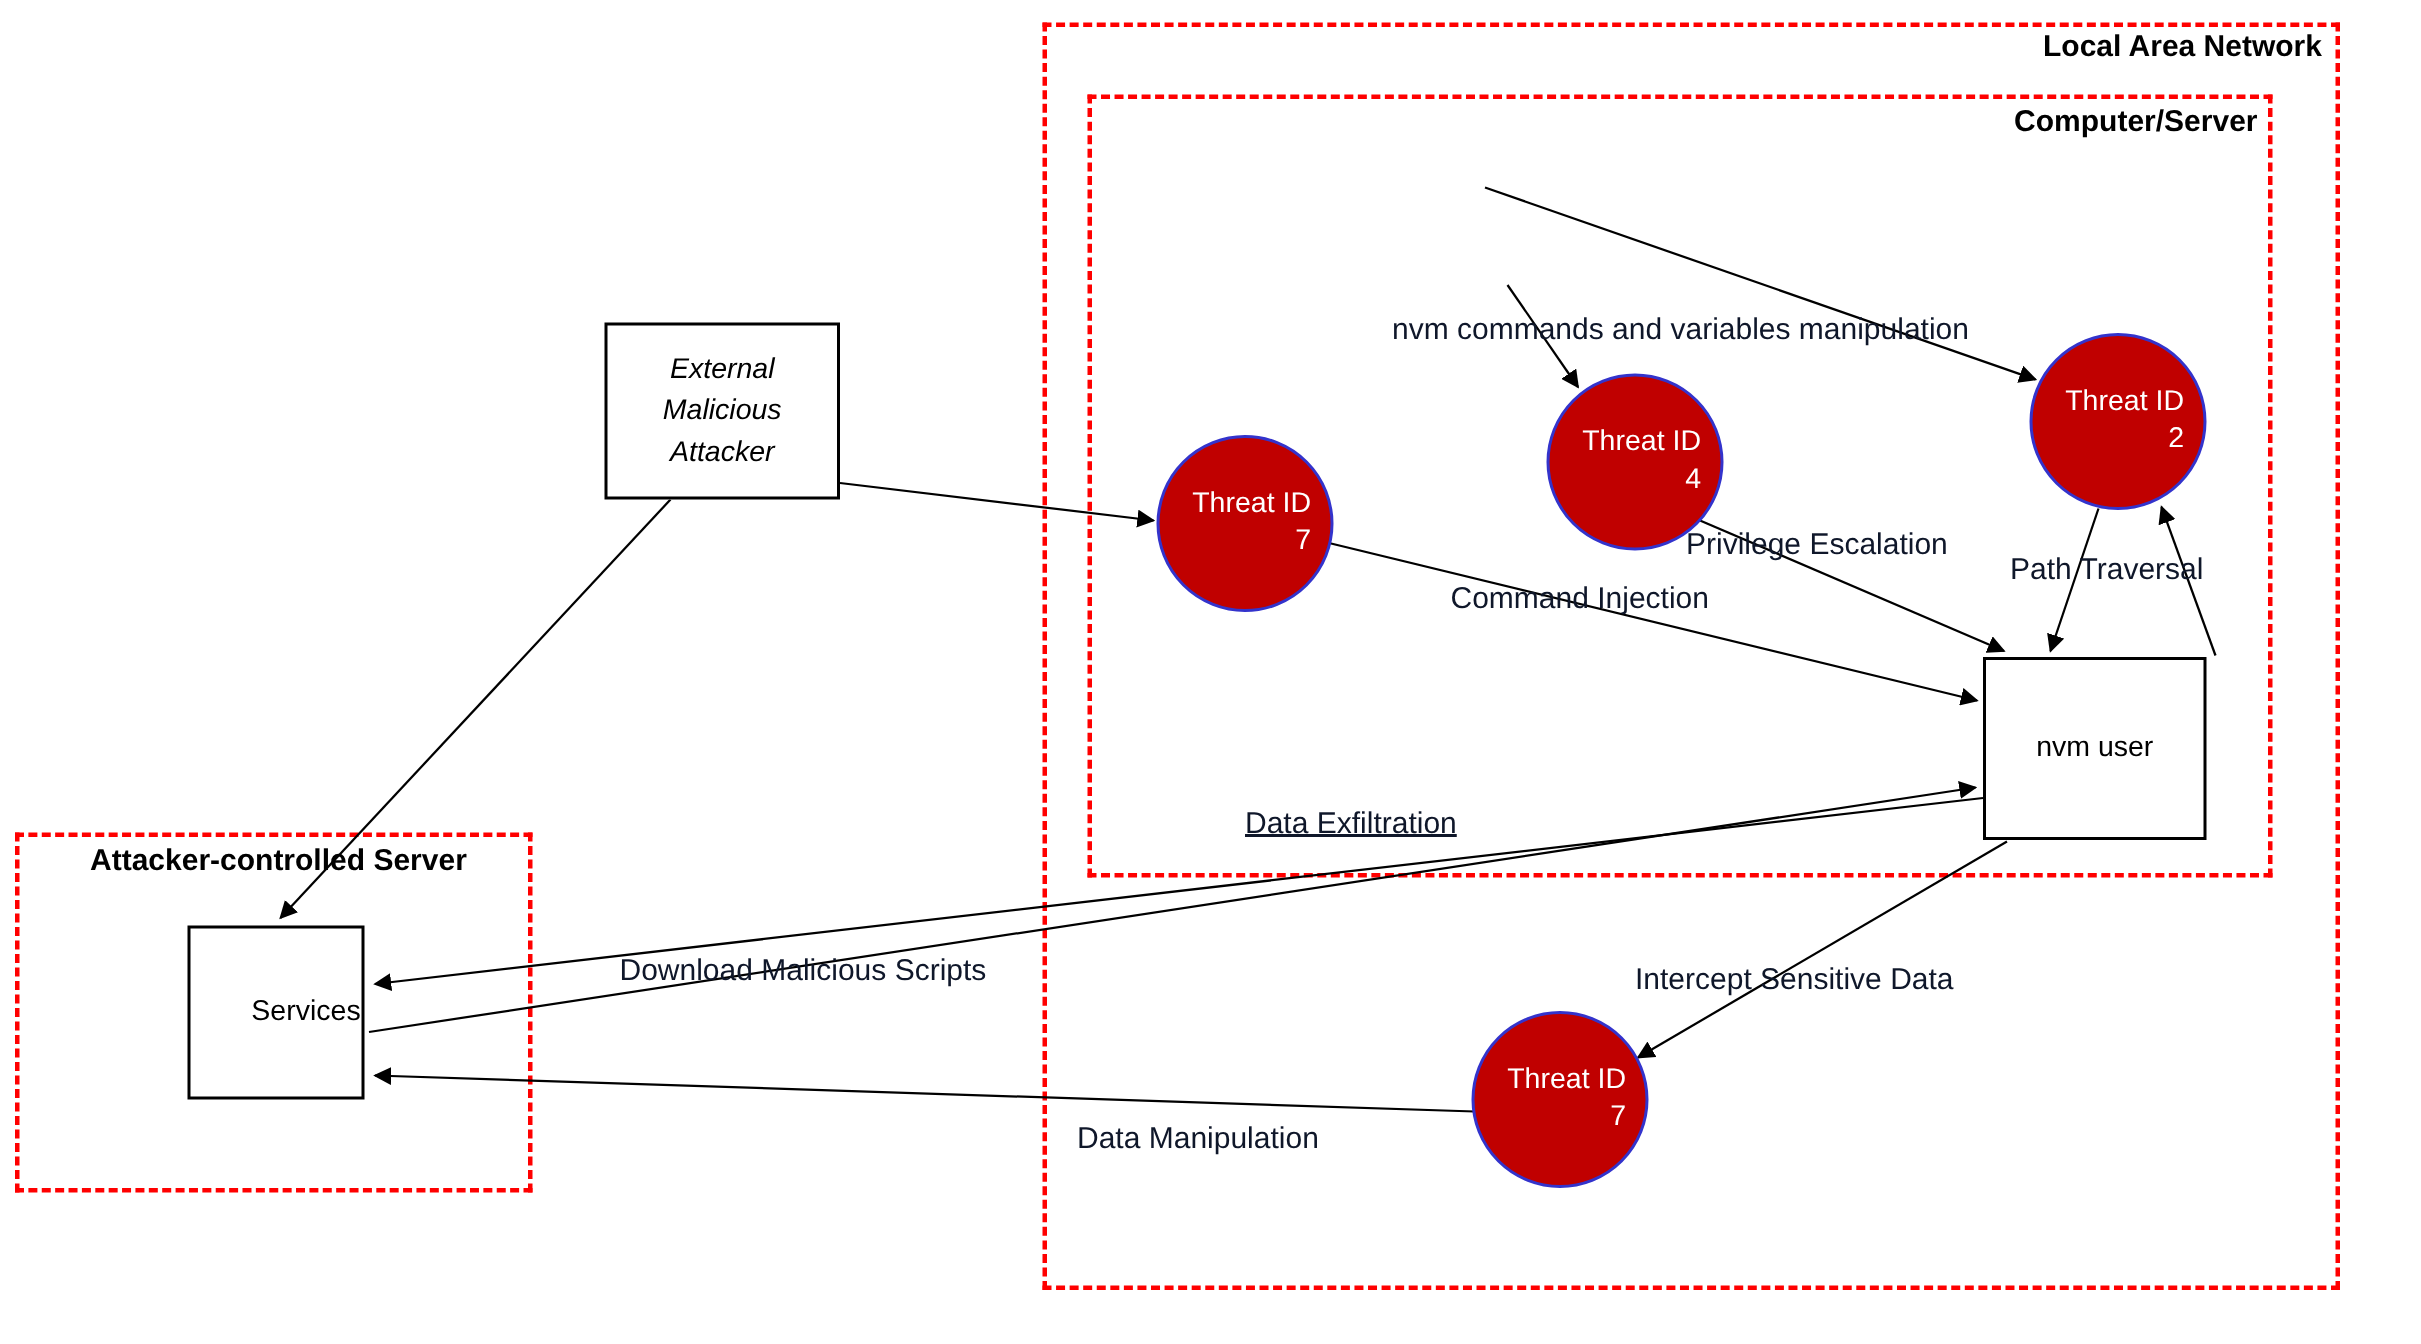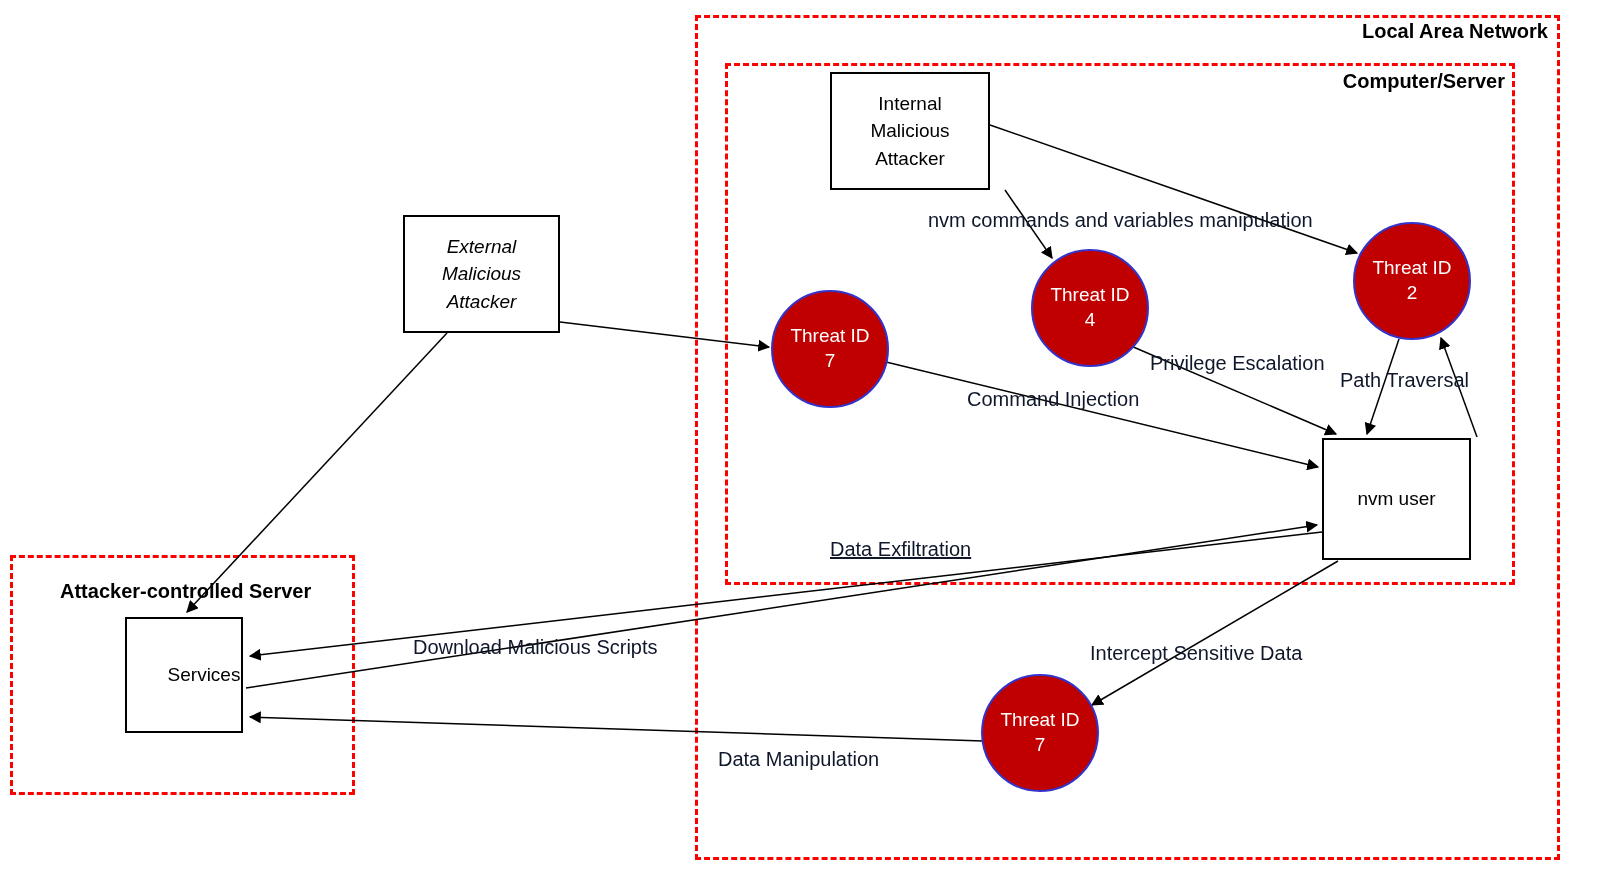--- a/index.html
+++ b/index.html
@@ -52,21 +52,21 @@
   .threat-circle {
     position: absolute;
     width: 118px;
     height: 118px;
     border-radius: 50%;
     background: #c00000;
     border: 2px solid #3333cc;
     display: flex;
     align-items: center;
     justify-content: center;
-    text-align: center;
+    text-align: right;
     color: #ffffff;
     font-size: 19px;
     line-height: 1.3;
   }
   .threat-circle .threat-text { display: inline-block; max-width: 88px; }
 
   .edge-label {
     position: absolute;
     color: #0f172a;
     font-size: 20px;
@@ -79,21 +79,21 @@
 <body>
 
 <div class="canvas">
 
   <div class="container-box" style="left:695px; top:15px; width:865px; height:845px;"></div>
   <div class="container-box" style="left:725px; top:63px; width:790px; height:522px;"></div>
   <div class="container-box" style="left:10px; top:555px; width:345px; height:240px;"></div>
 
   <div class="container-label" style="right:66px; top:20px;margin-left:28px;">Local Area Network</div>
   <div class="container-label" style="right:109px; top:70px;">Computer/Server</div>
-  <div class="container-label" style="left:60px; top:580px;">Attacker-controlled Server</div>
+  <div class="container-label" style="left:60px; top:563px;">Attacker-controlled Server</div>
 
   <svg class="edges-layer" viewBox="0 0 1614 896">
     <defs>
       <marker id="arrow" viewBox="0 0 10 10" refX="9" refY="5" markerWidth="8" markerHeight="8" orient="auto-start-reverse">
         <path d="M0,0 L10,5 L0,10 z" fill="#000000"></path>
       </marker>
     </defs>
     <line class="edge" x1="1005" y1="190" x2="1052" y2="258" marker-end="url(#arrow)"></line>
     <line class="edge" x1="990" y1="125" x2="1357" y2="253" marker-end="url(#arrow)"></line>
     <line class="edge" x1="560" y1="322" x2="769" y2="347" marker-end="url(#arrow)"></line>
@@ -101,23 +101,20 @@
     <line class="edge" x1="886" y1="362" x2="1318" y2="467" marker-end="url(#arrow)"></line>
     <line class="edge" x1="1131" y1="346" x2="1336" y2="434" marker-end="url(#arrow)"></line>
     <line class="edge" x1="1399" y1="339" x2="1367" y2="434" marker-end="url(#arrow)"></line>
     <line class="edge" x1="1477" y1="437" x2="1441" y2="338" marker-end="url(#arrow)"></line>
     <line class="edge" x1="1322" y1="532" x2="250" y2="656" marker-end="url(#arrow)"></line>
     <line class="edge" x1="246" y1="688" x2="1317" y2="525" marker-end="url(#arrow)"></line>
     <line class="edge" x1="983" y1="741" x2="250" y2="717" marker-end="url(#arrow)"></line>
     <line class="edge" x1="1338" y1="561" x2="1092" y2="705" marker-end="url(#arrow)"></line>
   </svg>
 
-  <div class="node-box" style="left:830px; top:72px; width:160px; height:118px;">
-    <span class="node-text narrow">Internal Malicious Attacker</span>
-  </div>
   <div class="node-box" style="left:403px; top:215px; width:157px; height:118px;font-style:italic;">
     <span class="node-text narrow">External Malicious Attacker</span>
   </div>
   <div class="node-box" style="left:1322px; top:438px; width:149px; height:122px;">
     <span class="node-text">nvm user</span>
   </div>
   <div class="node-box" style="left:125px; top:617px; width:118px; height:116px;padding-left:40px;">
     <span class="node-text">Services</span>
   </div>
 
@@ -128,21 +125,21 @@
     <span class="threat-text">Threat ID 2</span>
   </div>
   <div class="threat-circle" style="left:981px; top:674px;">
     <span class="threat-text">Threat ID 7</span>
   </div>
   <div class="threat-circle" style="left:1031px; top:249px;">
     <span class="threat-text">Threat ID 4</span>
   </div>
 
   <div class="edge-label" style="left:928px; top:209px;">nvm commands and variables manipulation</div>
-  <div class="edge-label" style="left:1150px; top:352px;">Privilege Escalation</div>
+  <div class="edge-label" style="left:1124px; top:352px;">Privilege Escalation</div>
   <div class="edge-label" style="left:1340px; top:369px;">Path Traversal</div>
   <div class="edge-label" style="left:967px; top:388px;">Command Injection</div>
   <div class="edge-label" style="left:830px; top:538px;text-decoration:underline;">Data Exfiltration</div>
   <div class="edge-label" style="left:413px; top:636px;">Download Malicious Scripts</div>
   <div class="edge-label" style="left:1090px; top:642px;">Intercept Sensitive Data</div>
   <div class="edge-label" style="left:718px; top:748px;">Data Manipulation</div>
 
 </div>
 
 </body></html>

